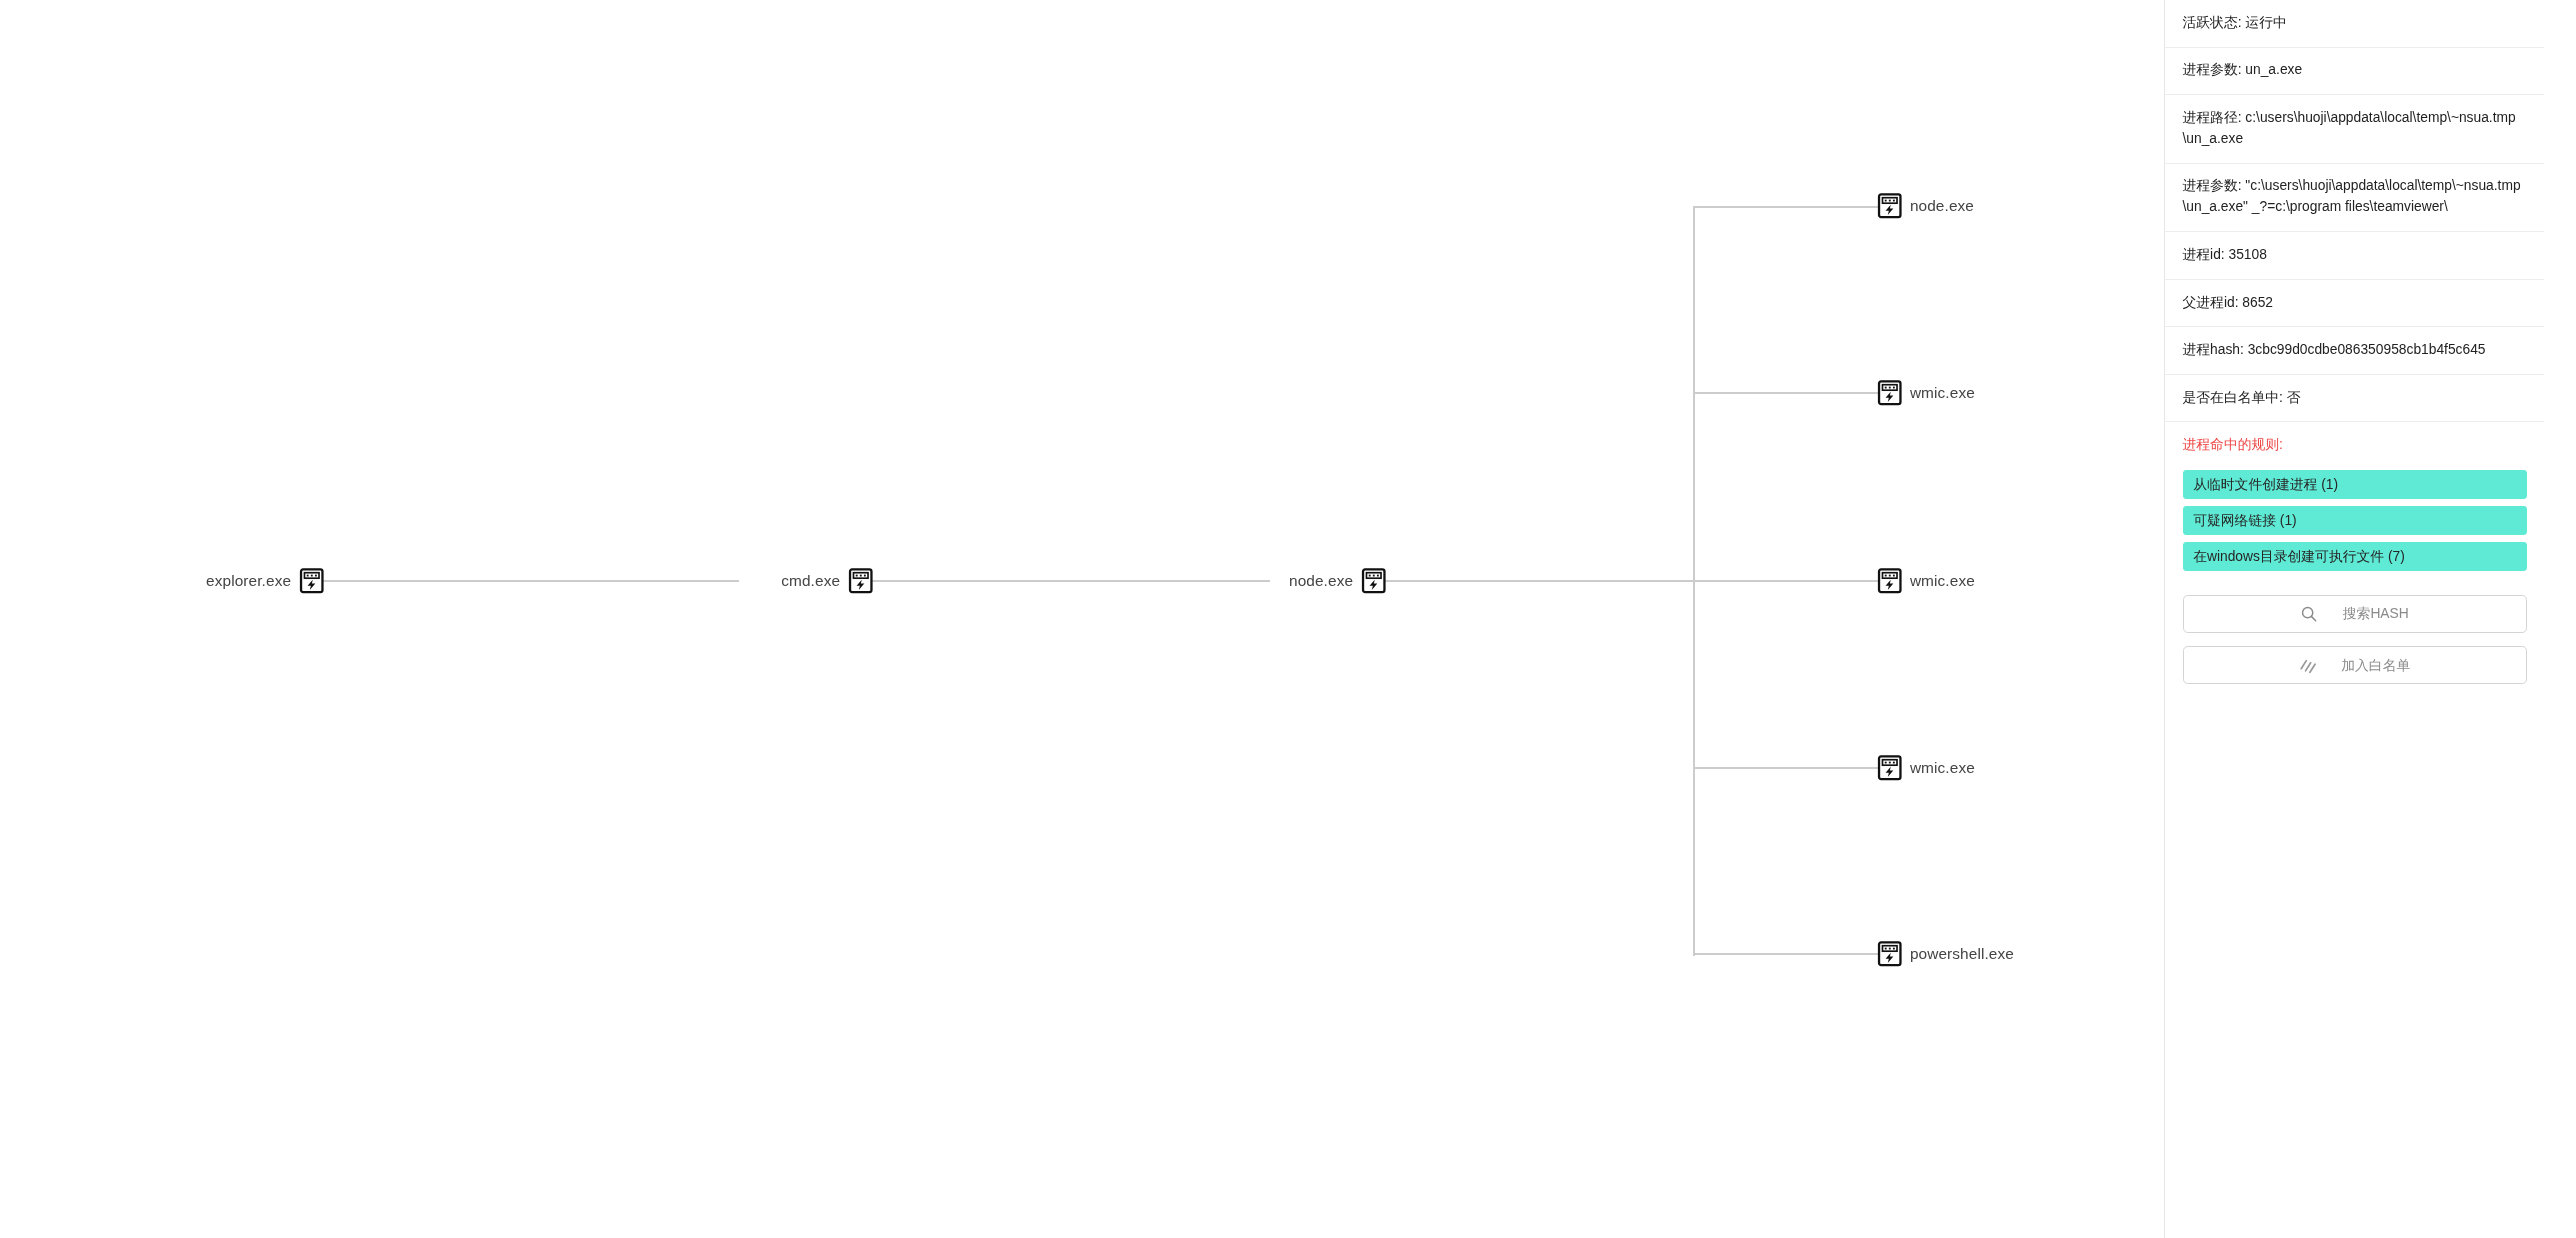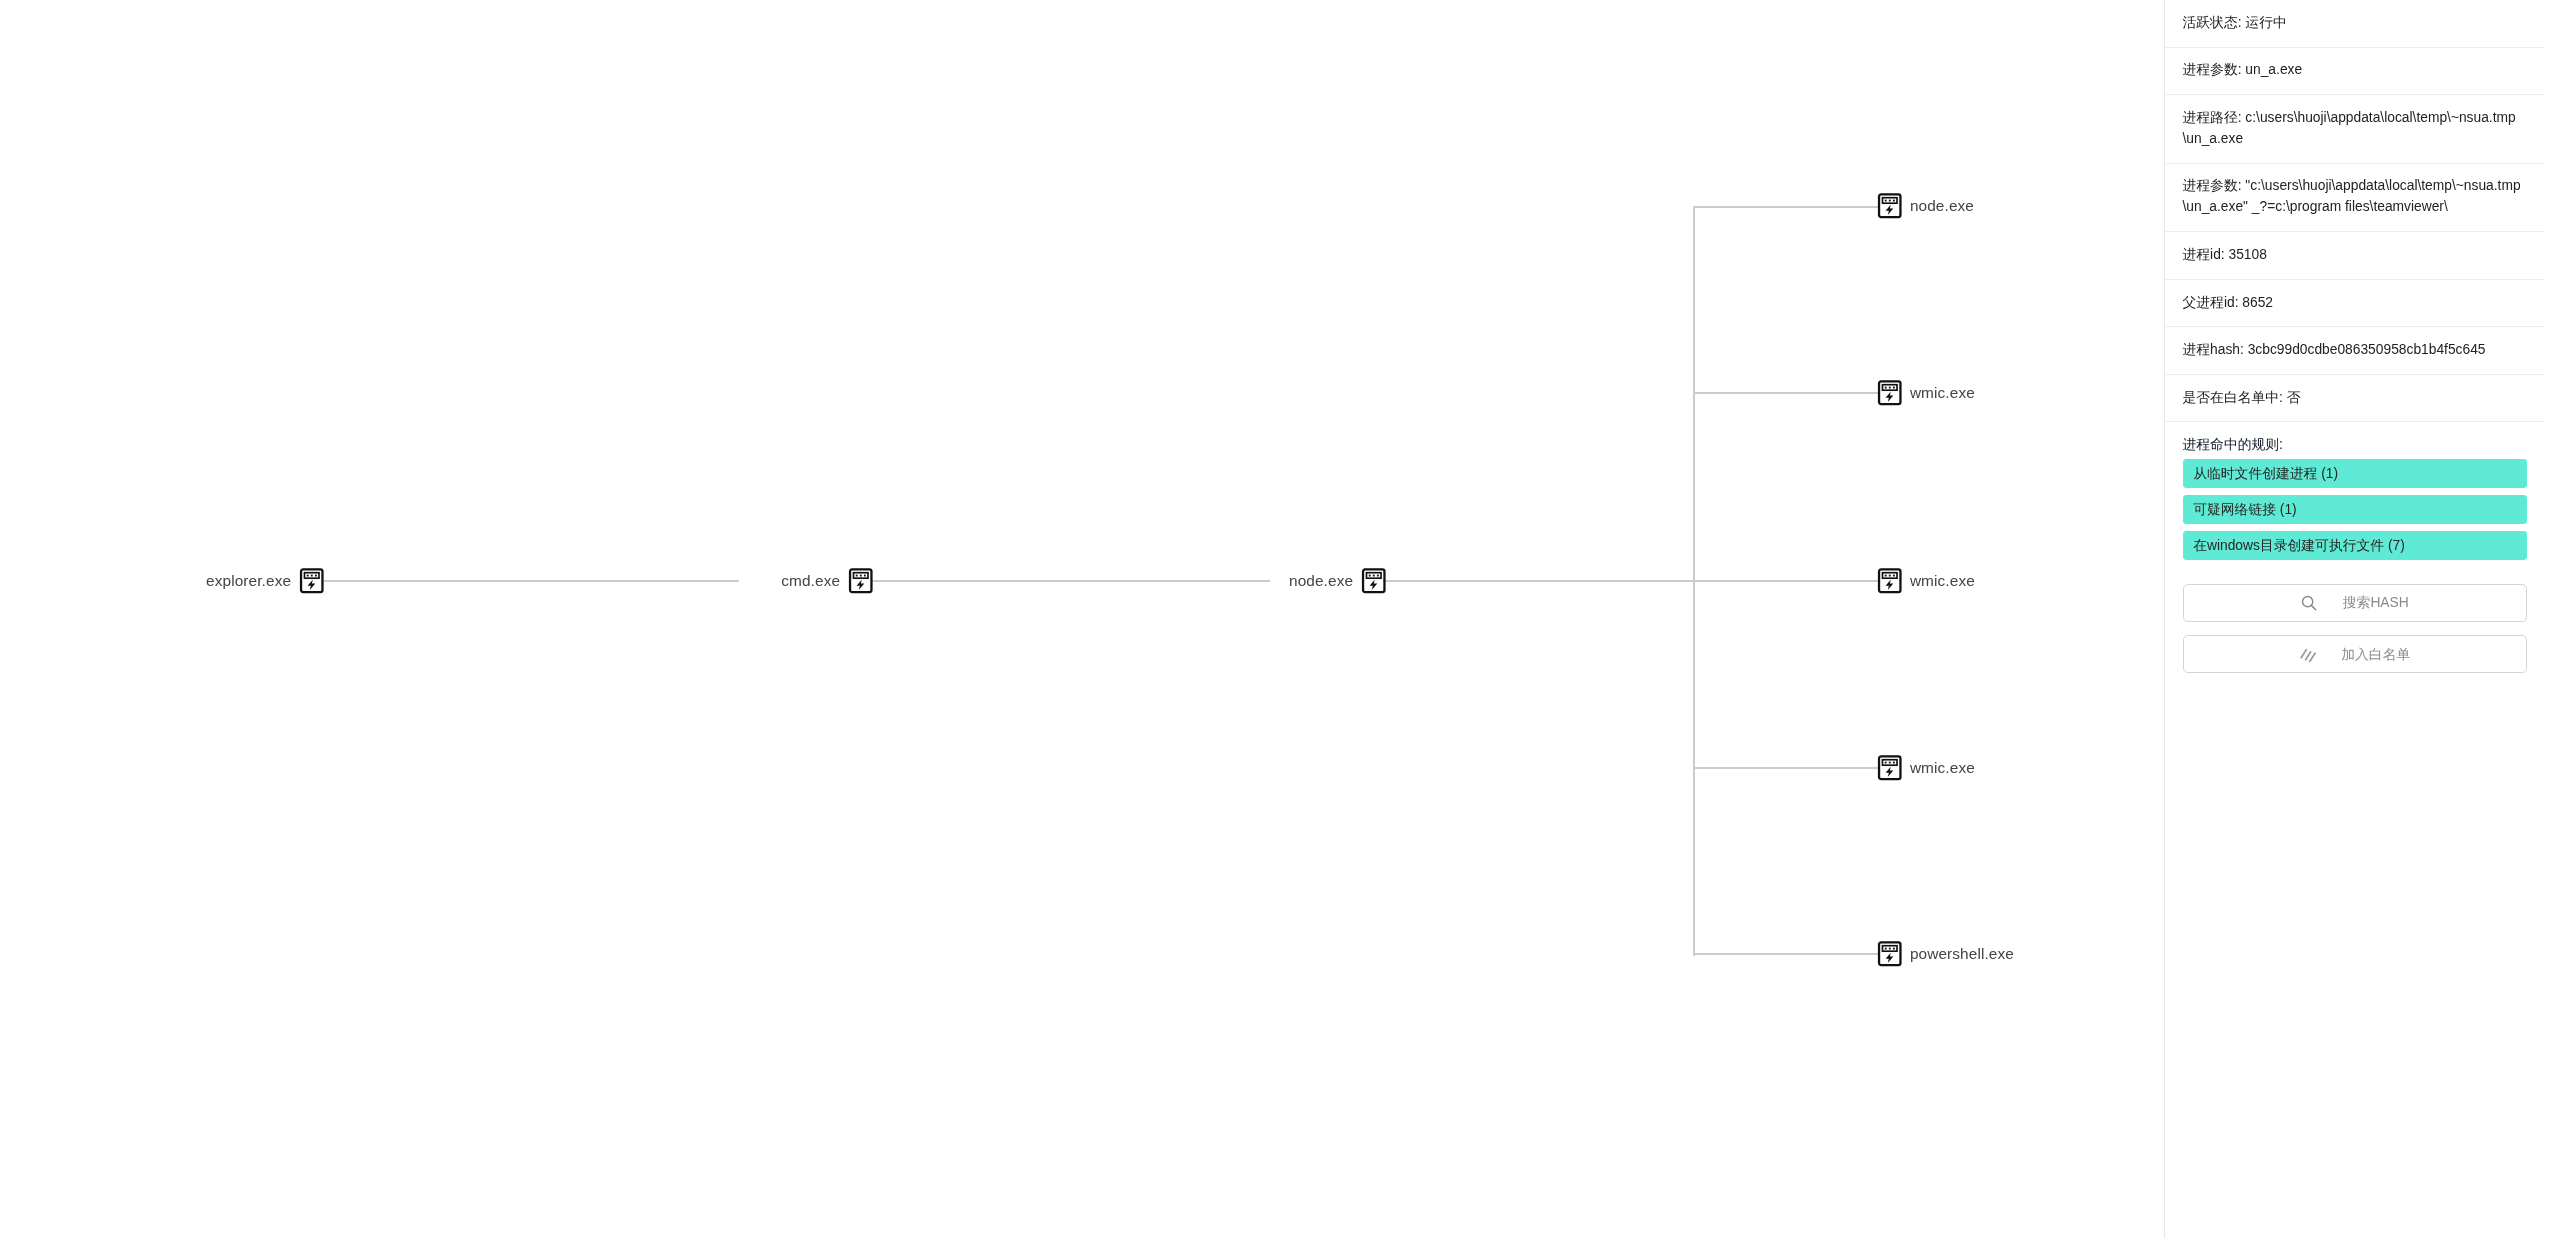--- a/index.html
+++ b/index.html
@@ -82,22 +82,22 @@
     word-break: break-all;
     white-space: normal;
   }
   .rules-row {
     border-bottom: none;
     padding: 12.8px 17.5px 5.4px 17.5px;
   }
   .rules-title {
     font-size: 13.8px;
     line-height: 1.5;
-    color: #0f172a;
-    margin-bottom: 3px;
+    color: #ef4444;
+    margin-bottom: 14px;
   }
   .rule-badge {
     display: block;
     background: #5eead4;
     color: #262626;
     font-size: 13.8px;
     border-radius: 3.4px;
     padding: 6px 0 6px 10.7px;
     margin-bottom: 6.7px;
     box-sizing: border-box;

